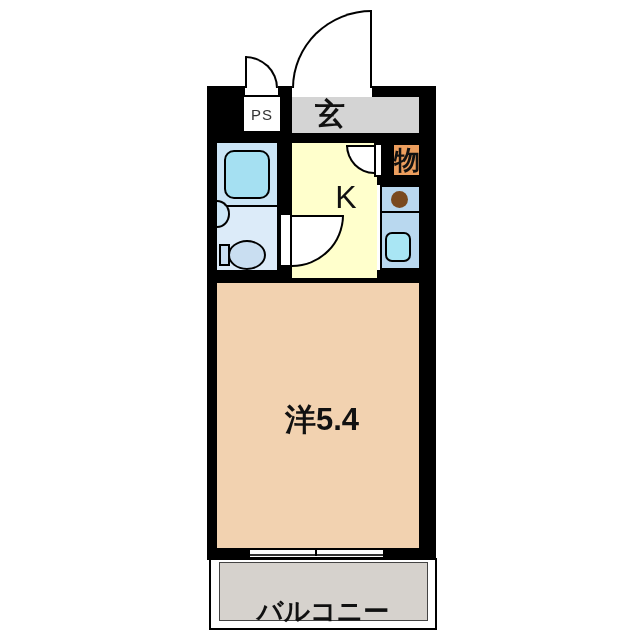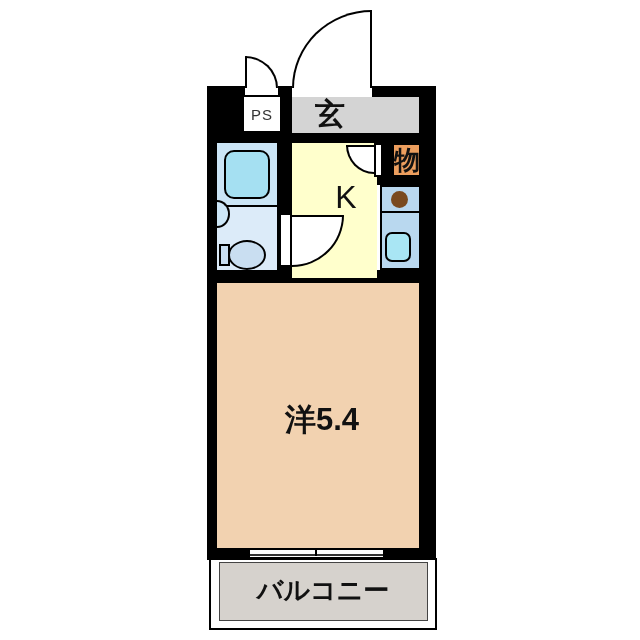--- a/index.html
+++ b/index.html
@@ -73,21 +73,21 @@
     border-top:2px solid #000;border-bottom:2px solid #000;}
   .window-rail{position:absolute;left:0;top:4px;width:133px;height:2px;background:#333;}
   .window-tick{position:absolute;left:65px;top:0;width:2px;height:6px;background:#000;}
 
   
   .lbl-ps{left:262px;top:114px;font-size:15px;letter-spacing:1px;color:#333;}
   .lbl-entrance{left:330px;top:114px;font-size:30px;font-weight:600;}
   .lbl-closet{left:407px;top:160px;font-size:26px;font-weight:600;}
   .lbl-kitchen{left:346px;top:197px;font-size:32px;font-weight:500;}
   .lbl-room{left:322px;top:420px;font-size:31px;font-weight:600;}
-  .lbl-balcony{left:323px;top:590px;font-size:26px;font-weight:600;}
+  .lbl-balcony{left:323px;top:611px;font-size:26px;font-weight:600;}
 </style>
 </head>
 <body>
 
 <div class="canvas">
 
   <div class="abs wall w-top"></div>
   <div class="abs wall w-left"></div>
   <div class="abs wall w-right"></div>
   <div class="abs wall w-bot-l"></div>

